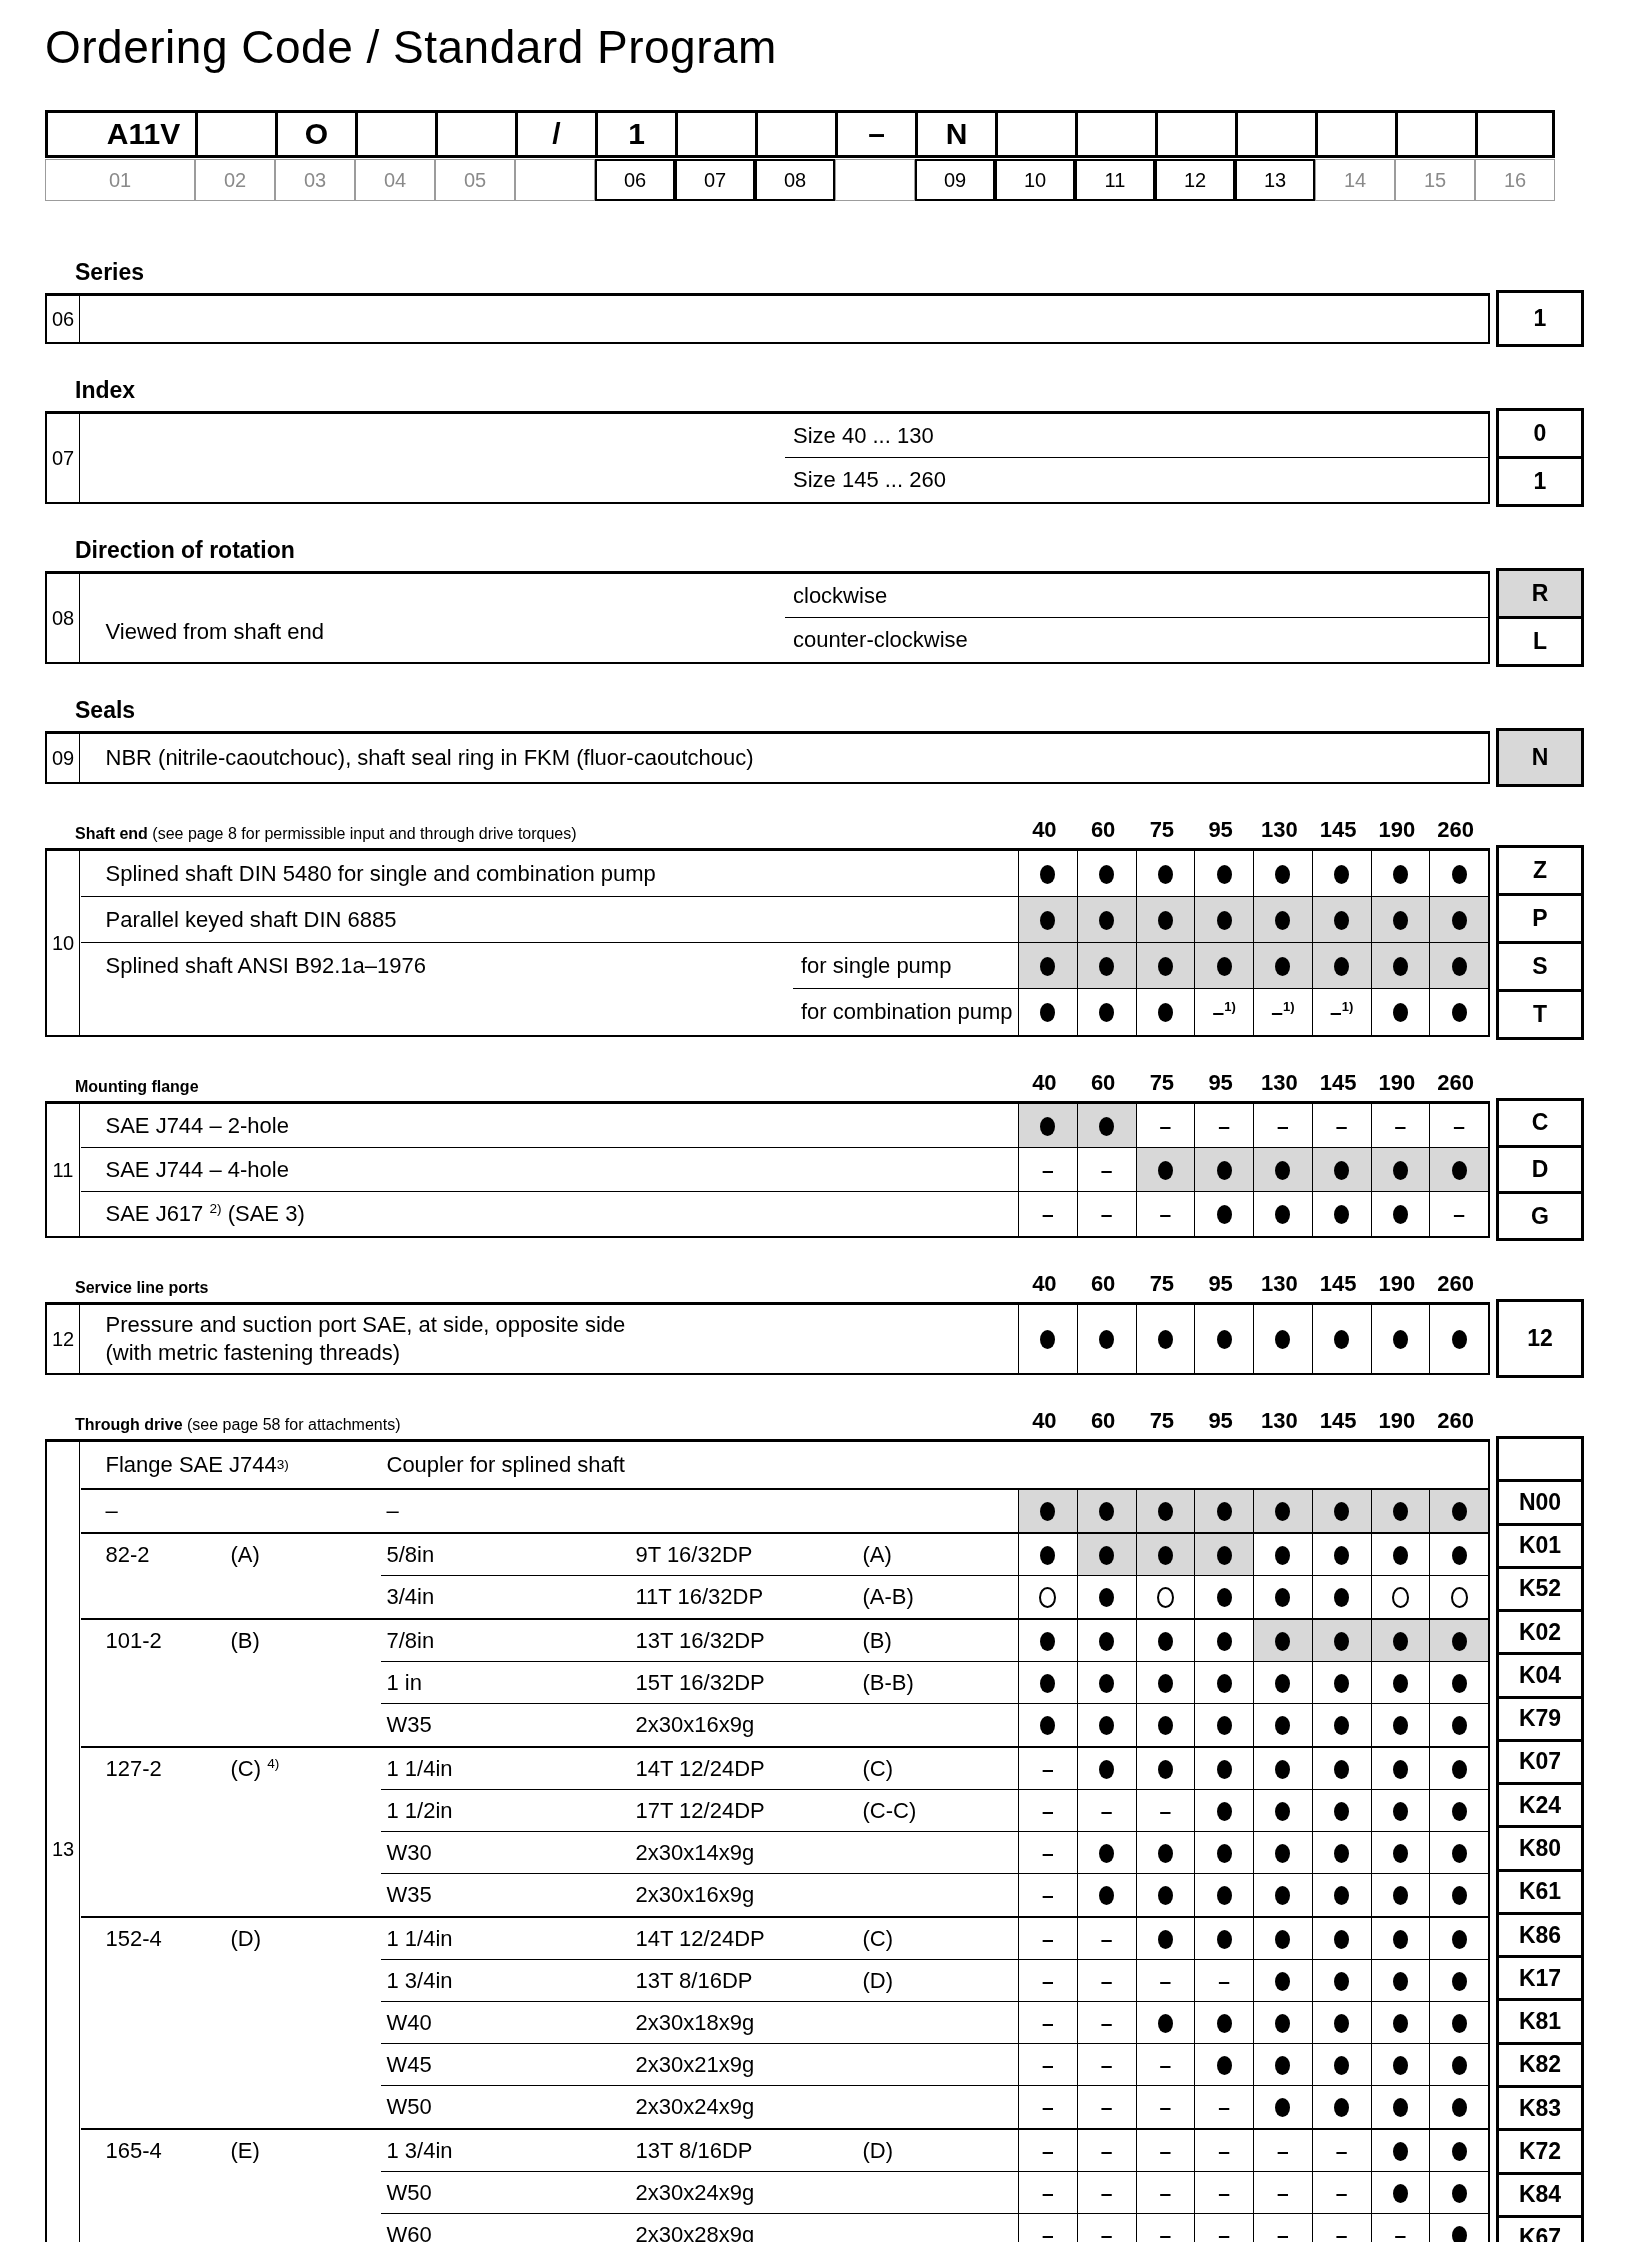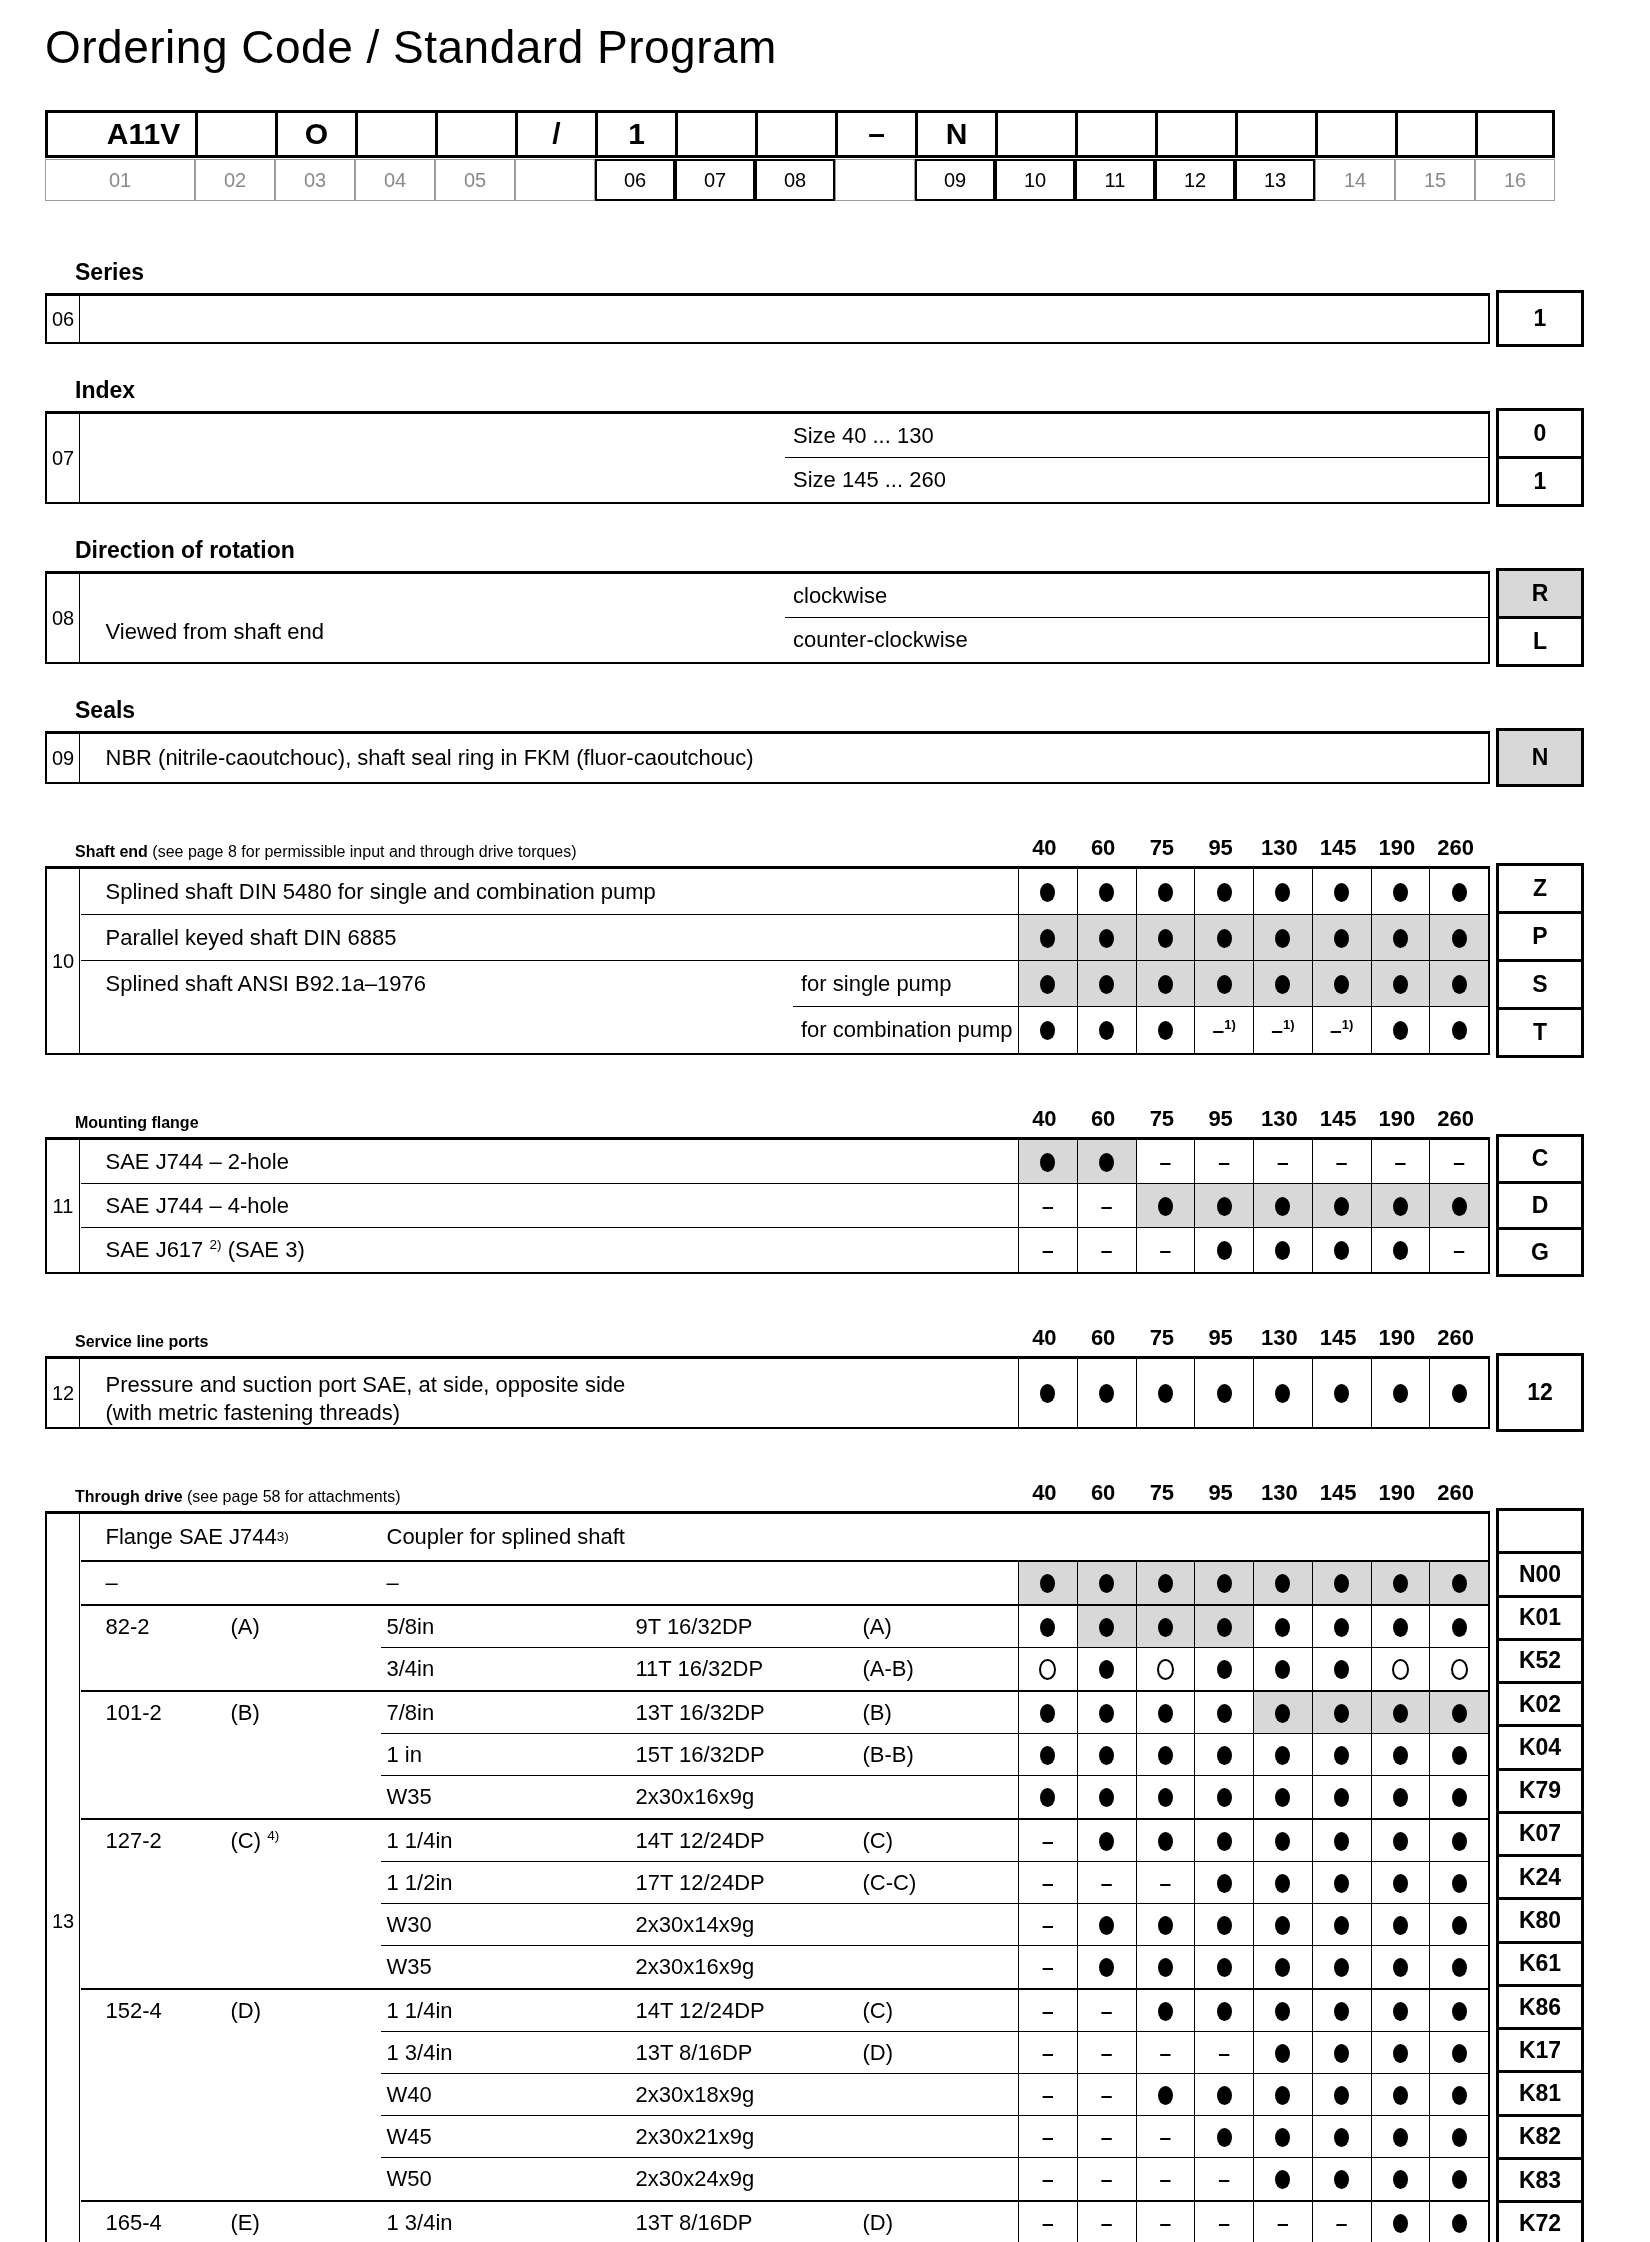--- a/index.html
+++ b/index.html
@@ -22,29 +22,29 @@
   .cs-n.wide{width:150px;}
   .cs-n.gray{border:1.5px solid #9c9c9c;color:#8a8a8a;border-left-width:1px;}
   .cs-n.sep{border:1.5px solid #9c9c9c;border-left-width:1px;color:#8a8a8a;}
   .cs-n.black{border:2px solid #000;color:#000;font-weight:500;}
 
   
   .sec{margin-bottom:33px;}
   .sec-heading{font-weight:bold;font-size:23px;padding-left:30px;margin-bottom:7px;}
   .sizes-row{display:flex;align-items:flex-end;margin-bottom:5px;}
   .sr-heading{flex:1;font-size:16px;padding-left:30px;}
-  .sr-sizes{width:470px;margin-right:99px;display:flex;margin-top:18px;}
+  .sr-sizes{width:470px;margin-right:99px;display:flex;}
   .sr-sizes span{flex:1;text-align:center;font-weight:bold;font-size:22px;}
   .sec-body{display:flex;align-items:stretch;}
   .tbl{flex:1;position:relative;border:2px solid #000;border-top-width:3px;background:#fff;}
   .tlabel{position:absolute;left:0;top:0;bottom:0;width:32px;border-right:1.5px solid #000;
           display:flex;align-items:center;justify-content:center;font-size:20px;}
   .rows{margin-left:33.5px;}
   .trow{display:flex;position:relative;align-items:center;font-size:22px;}
-  .h44{height:44px;} .h46{height:46px;} .h48{height:48px;} .h68{height:68px;align-items:flex-end;} .gd{height:42px;} .hd{height:46px;align-items:center;}
+  .h44{height:44px;} .h46{height:46px;} .h48{height:48px;} .h68{height:68px;} .gd{height:42px;} .hd{height:46px;align-items:center;}
   .sep::before{content:"";position:absolute;top:-1px;left:0;right:0;border-top:1.5px solid #000;}
   .sep.partial703::before{left:auto;right:0;width:703px;}
   .sep.partial695::before{left:auto;right:0;width:695px;}
   .sep.partial312::before{left:auto;right:0;width:1107px;}
   .cMain{flex:1;padding-left:25px;}
   .cL{flex:1;padding-left:25px;}
   .cR{width:703px;box-sizing:border-box;padding-left:8px;}
   .rot-left{align-self:flex-start;padding-top:9px;margin-top:36px;}
   .cSub{width:225px;box-sizing:border-box;padding-left:8px;}
   .two-line{line-height:28px;}

